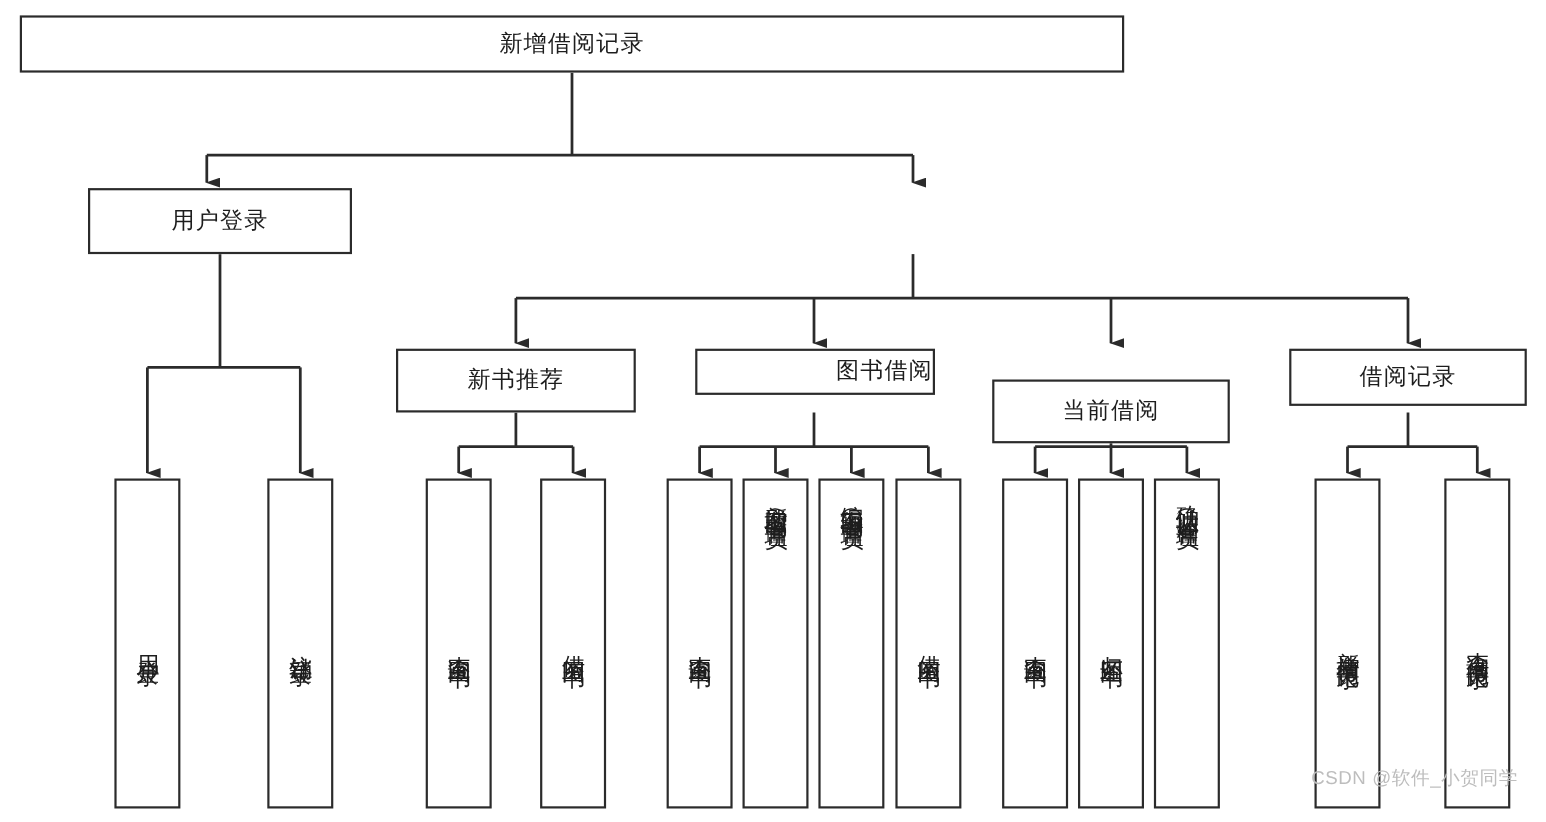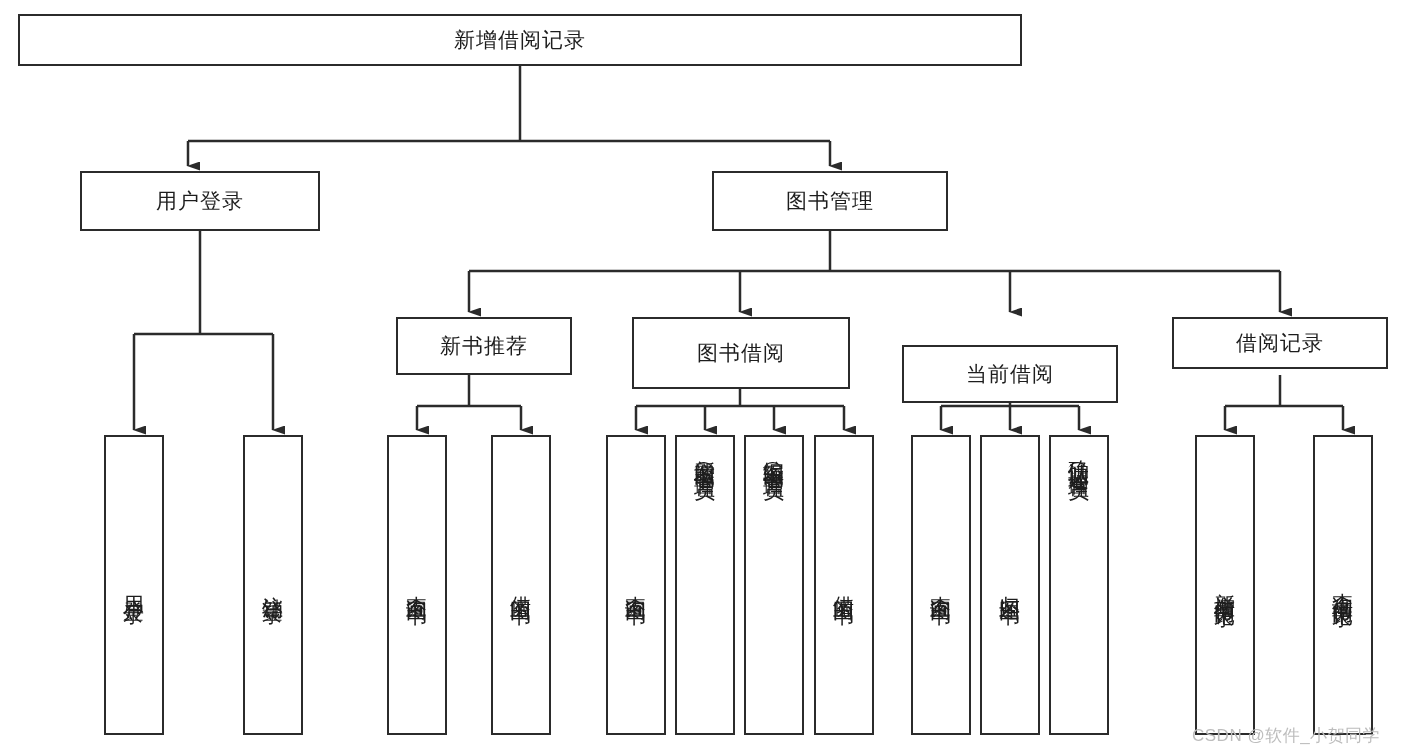--- a/index.html
+++ b/index.html
@@ -135,28 +135,25 @@
     </g>
   </svg>
 
   <div class="node root h" style="left:18px; top:14px; width:1004px; height:52px;">
     <span class="lbl">新增借阅记录</span>
   </div>
 
   <div class="node h" style="left:80px; top:171px; width:240px; height:60px;">
     <span class="lbl">用户登录</span>
   </div>
-  <div class="node h" style="left:712px; top:171px; width:236px; height:60px;">
-    <span class="lbl">图书管理</span>
-  </div>
-
-  <div class="node h" style="left:360px; top:317px; width:176px; height:58px;margin-left:36px;">
+
+  <div class="node h" style="left:360px; top:317px; width:218px; height:58px;">
     <span class="lbl">新书推荐</span>
   </div>
-  <div class="node h" style="left:632px; top:317px; width:218px; height:72px;">
+  <div class="node h" style="left:632px; top:317px; width:218px; height:42px;justify-content:flex-end;">
     <span class="lbl">图书借阅</span>
   </div>
   <div class="node h" style="left:902px; top:317px; width:216px; height:58px;margin-top:28px;">
     <span class="lbl">当前借阅</span>
   </div>
   <div class="node h" style="left:1172px; top:317px; width:216px; height:52px;">
     <span class="lbl">借阅记录</span>
   </div>
 
   <div class="node v mid" style="left:104px; top:435px; width:60px; height:300px;">
@@ -196,15 +193,15 @@
     <span class="lbl">确认归还（管理员）</span>
   </div>
 
   <div class="node v mid" style="left:1195px; top:435px; width:60px; height:300px;">
     <span class="lbl">新增借阅记录</span>
   </div>
   <div class="node v mid" style="left:1313px; top:435px; width:60px; height:300px;">
     <span class="lbl">查询借阅记录</span>
   </div>
 
-  <div class="watermark" style="left:1192px; top:696px;margin-top:28px;">CSDN @软件_小贺同学</div>
+  <div class="watermark" style="left:1192px; top:696px;">CSDN @软件_小贺同学</div>
 
 </div>
 
 </body></html>

